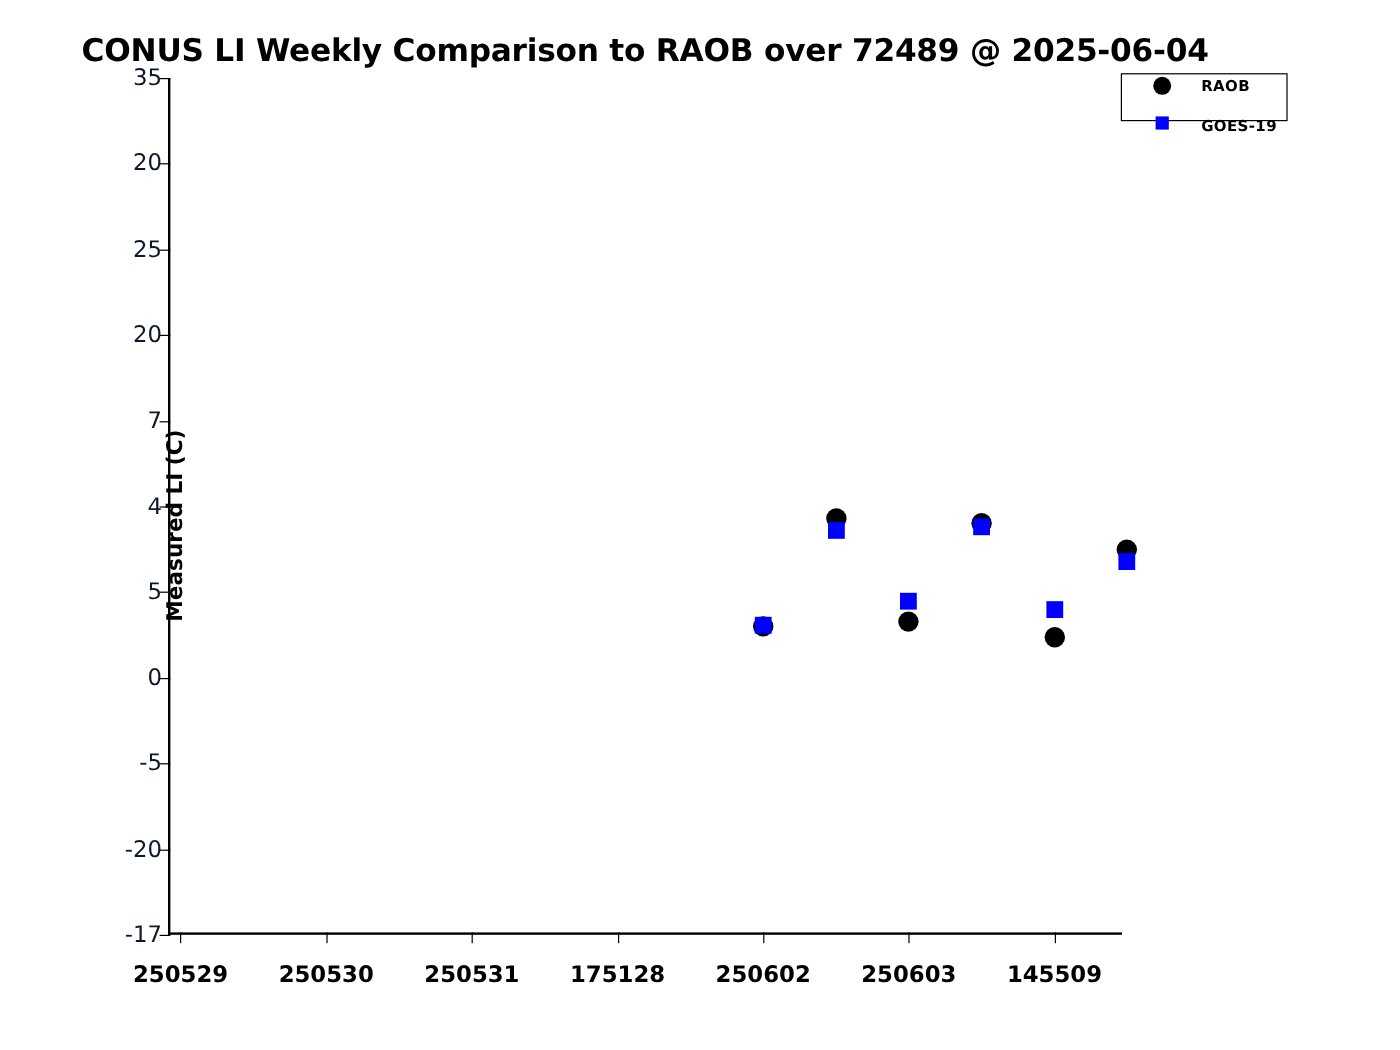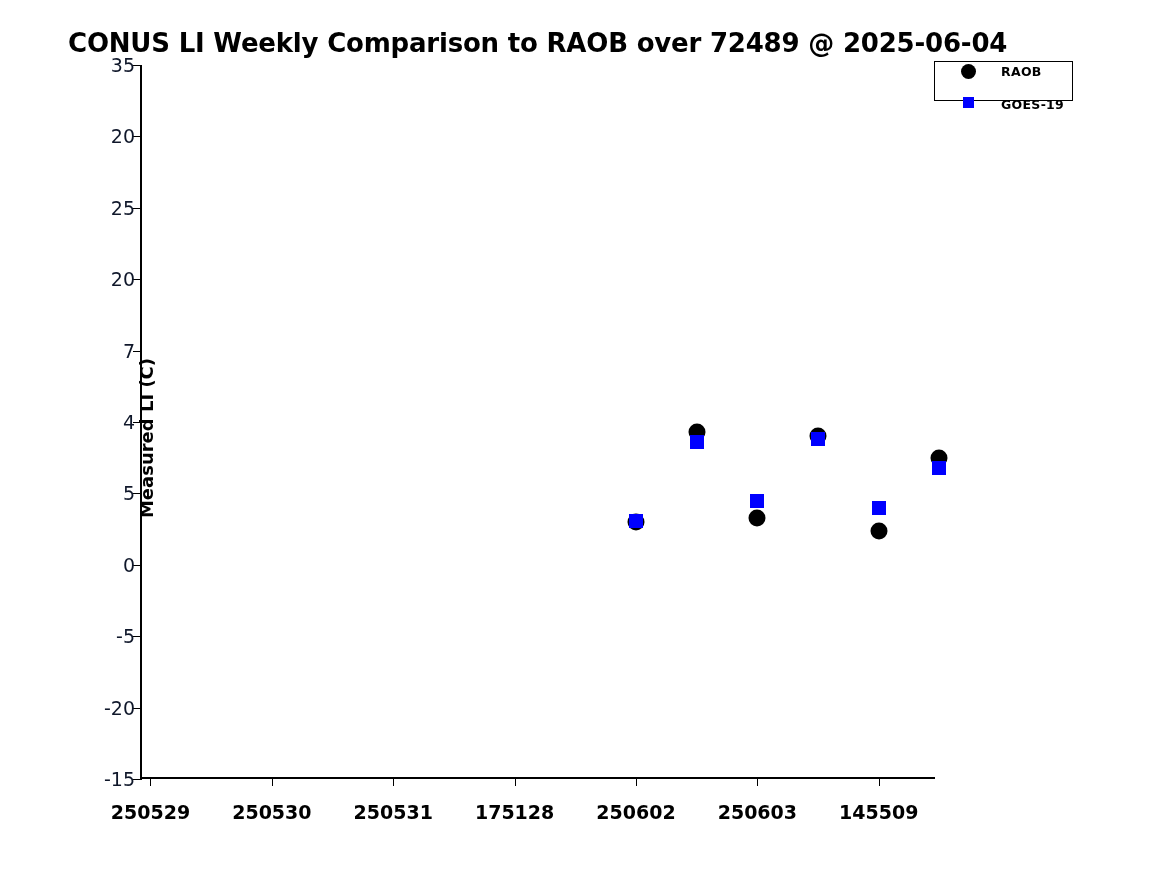--- a/index.html
+++ b/index.html
@@ -230,21 +230,21 @@
         <div class="tick-y-wrap" style="top: 571.2px;">
           <div class="tick-y"></div>
           <div class="tick-y-label">-5</div>
         </div>
         <div class="tick-y-wrap" style="top: 642.6px;">
           <div class="tick-y"></div>
           <div class="tick-y-label">-20</div>
         </div>
         <div class="tick-y-wrap" style="top: 714px;">
           <div class="tick-y"></div>
-          <div class="tick-y-label">-15</div>
+          <div class="tick-y-label">-17</div>
         </div>
       </div>
     <div id="x-ticks">
         <div class="tick-x-wrap" style="left: 8.49618px;">
           <div class="tick-x"></div>
           <div class="tick-x-label">250529</div>
         </div>
         <div class="tick-x-wrap" style="left: 129.87px;">
           <div class="tick-x"></div>
           <div class="tick-x-label">250530</div>

